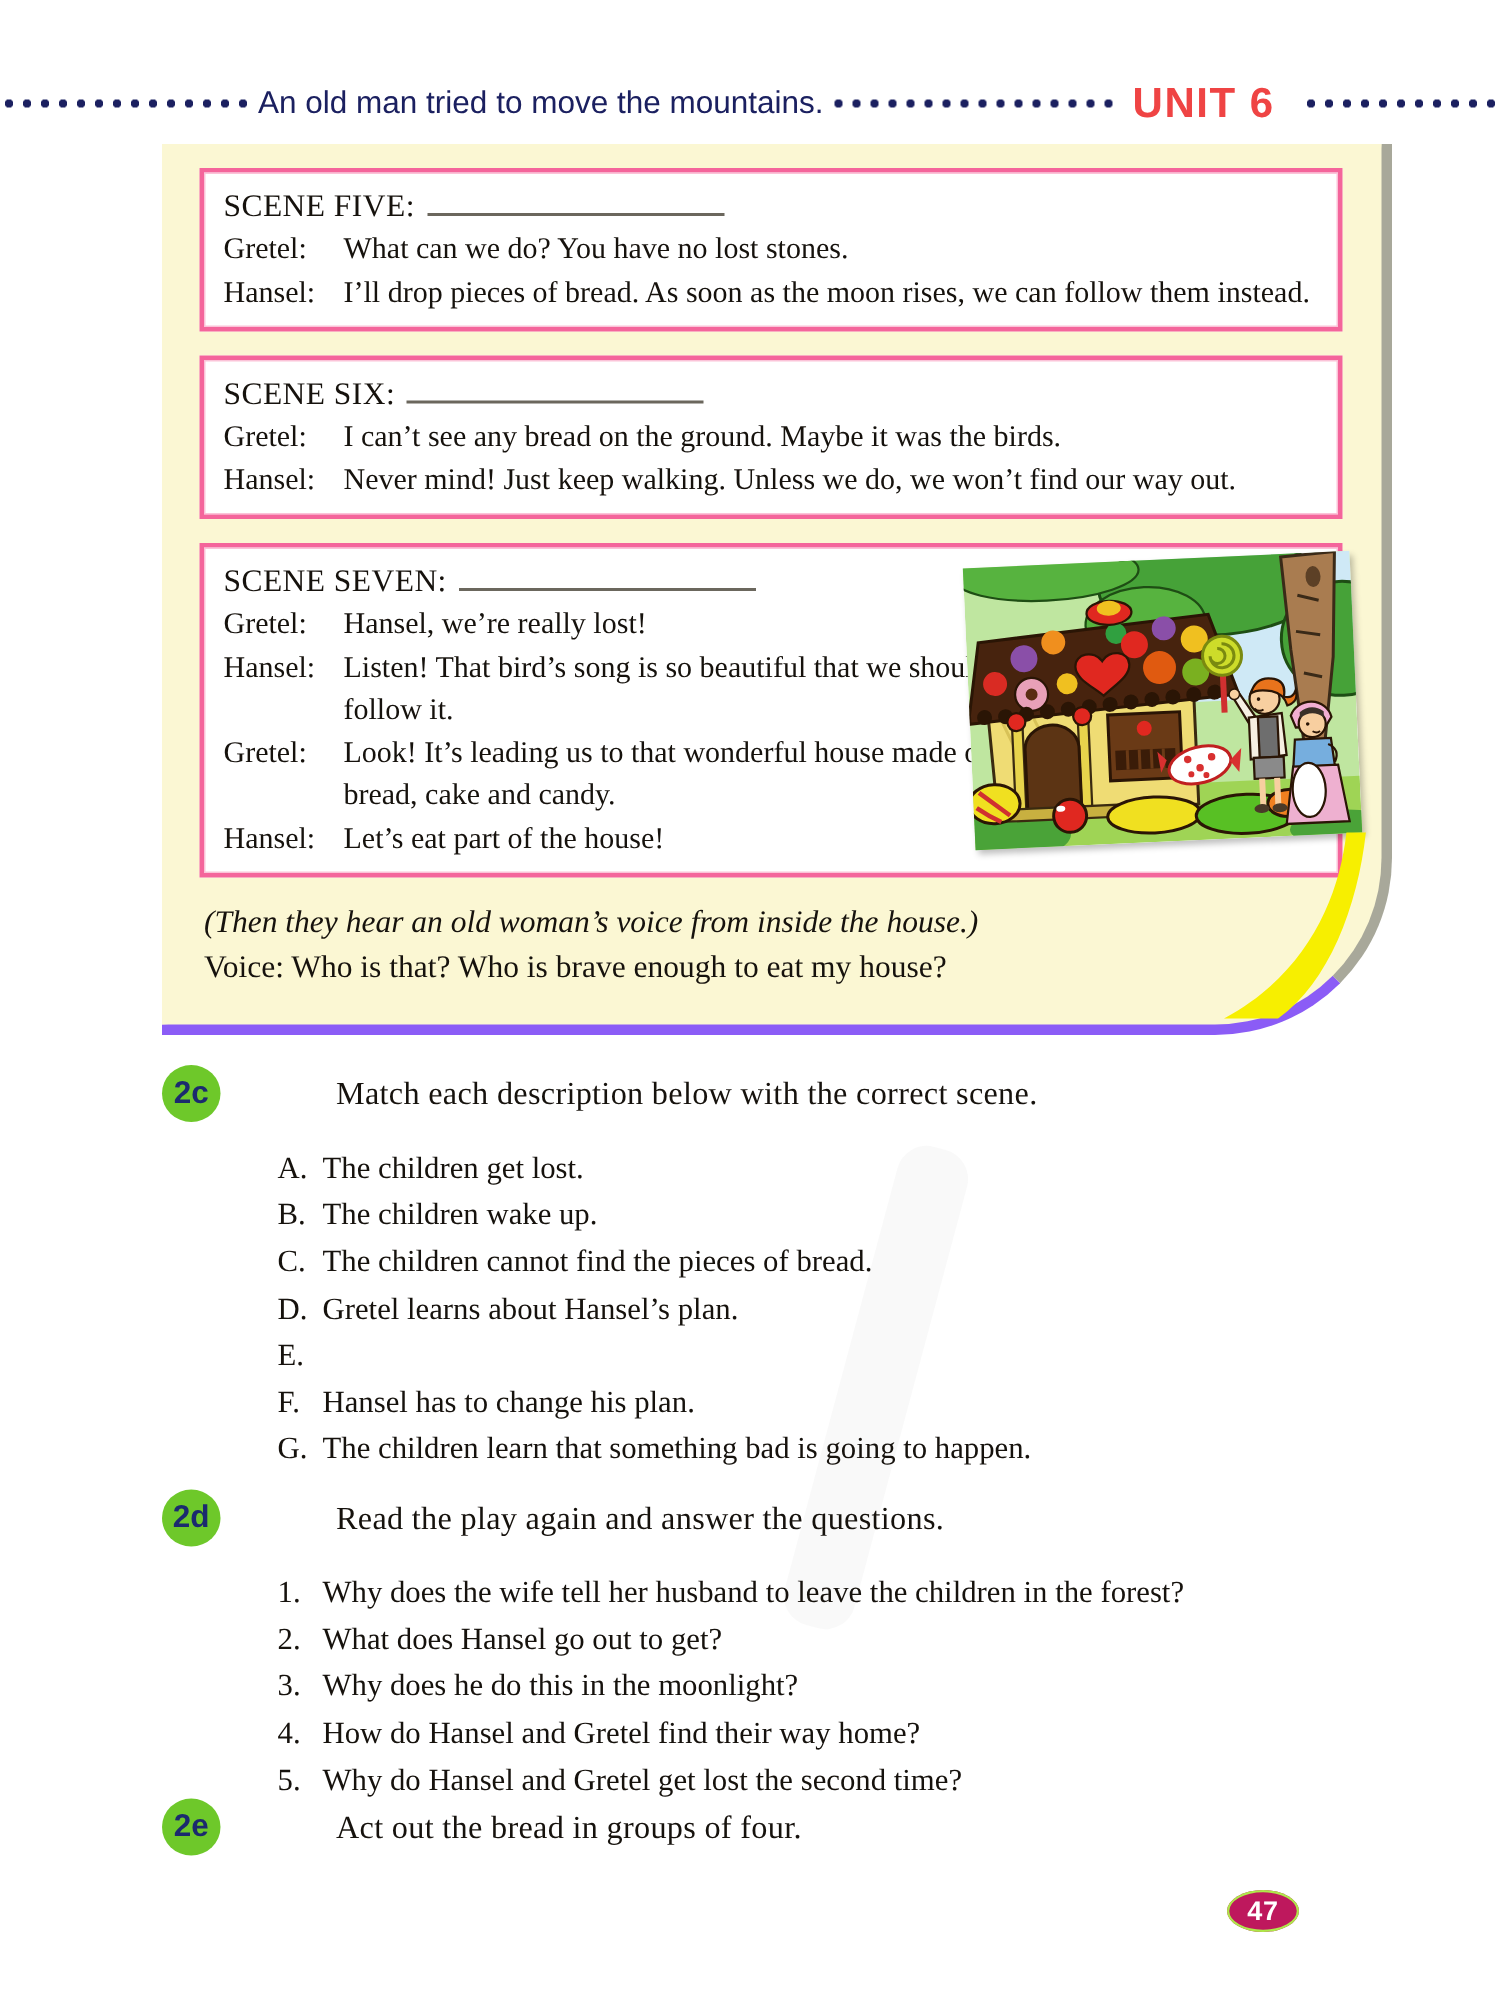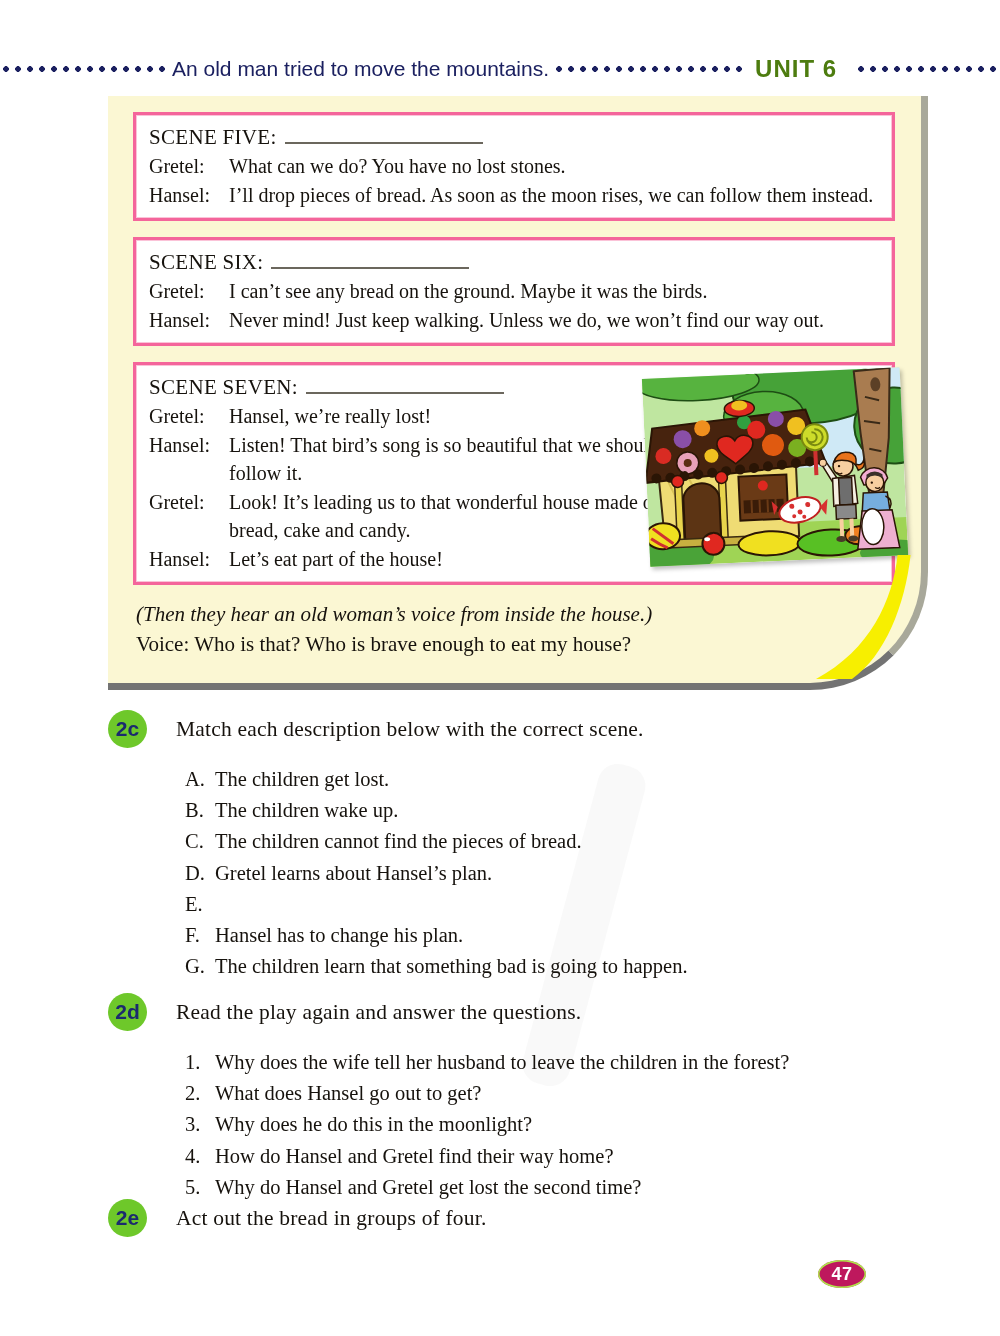--- a/index.html
+++ b/index.html
@@ -11,33 +11,33 @@
     display:flex; align-items:center; }
   .dots { height:8px; align-self:center;
     background-image:radial-gradient(circle, #1b2060 2.7px, rgba(0,0,0,0) 3px);
     background-size:12px 8px; background-repeat:repeat-x; background-position:left center; }
   .dots-a { width:168px; }
   .dots-b { width:192px; margin-left:4px; }
   .dots-c { flex:1; margin-left:8px; }
   .header-title { font-family:"Liberation Sans", sans-serif; font-size:21px;
     color:#1b2060; white-space:nowrap; padding-left:4px; }
   .header-unit { font-family:"Liberation Sans", sans-serif; font-weight:bold;
-    font-size:24px; color:#4d7c0f; white-space:nowrap; padding:0 10px; letter-spacing:1px; }
+    font-size:28px; color:#ef4444; white-space:nowrap; padding:0 10px; letter-spacing:1px; }
 
   
   .wm { position:absolute; background:#8a8a84; opacity:0.05; border-radius:20px; }
   .wm1 { left:300px; top:260px; width:54px; height:420px; transform:rotate(18deg); }
   .wm2 { left:470px; top:330px; width:60px; height:360px; transform:rotate(-12deg); }
   .wm3 { left:560px; top:760px; width:48px; height:330px; transform:rotate(15deg); }
   .wm4 { left:760px; top:120px; width:46px; height:260px; transform:rotate(-20deg); }
 
   
   .panel { position:absolute; top:96px; left:108px; width:820px; height:594px;
     background:#fbf7d3;
-    border-right:7px solid #a8a89a; border-bottom:7px solid #737373;
+    border-right:7px solid #a8a89a; border-bottom:7px solid #8b5cf6;
     border-bottom-right-radius:118px; }
   .curl { position:absolute; right:-7px; bottom:-7px; width:120px; height:135px; }
 
   .scene { margin:16px 26px 0 25px; background:#ffffff;
     border:3px solid #f4659b; box-shadow:0 0 0 1px #fbc3d8 inset;
     padding:7px 12px 9px 13px; position:relative; }
   .scene-heading { font-size:21px; line-height:30px; letter-spacing:0.3px; white-space:nowrap; }
   .blank-line { display:inline-block; width:198px; border-bottom:2px solid #6b675d;
     height:16px; margin-left:8px; }
   .dline { display:flex; font-size:20px; line-height:28.5px; }
@@ -49,21 +49,21 @@
   .illo svg { display:block; width:100%; height:100%; }
 
   .stage-direction { margin:15px 30px 0 28px; font-style:italic; font-size:21px; line-height:28px; }
   .voice-line { margin:2px 30px 0 28px; font-size:21px; line-height:28px; }
 
   
   .exercise { position:absolute; left:108px; width:810px; }
   .ex-2c { top:710px; }
   .ex-2d { top:993px; }
   .ex-2e { top:1199px; }
-  .ex-head { display:flex; align-items:center; }
+  .ex-head { display:flex; align-items:center;gap:48px; }
   .badge { width:39px; height:38px; border-radius:50%; background:#6ec82a;
     color:#1b2a6e; font-family:"Liberation Sans", sans-serif; font-weight:bold;
     font-size:21px; display:flex; align-items:center; justify-content:center;
     flex-shrink:0; }
   .ex-title { font-weight:normal; font-size:21.5px; margin-left:29px; letter-spacing:0.2px; }
   .ex-items { margin:16px 0 0 77px; }
   .ex-item { display:flex; font-size:20.5px; line-height:31.2px; }
   .ex-item .lbl { width:30px; flex-shrink:0; }
 
   

